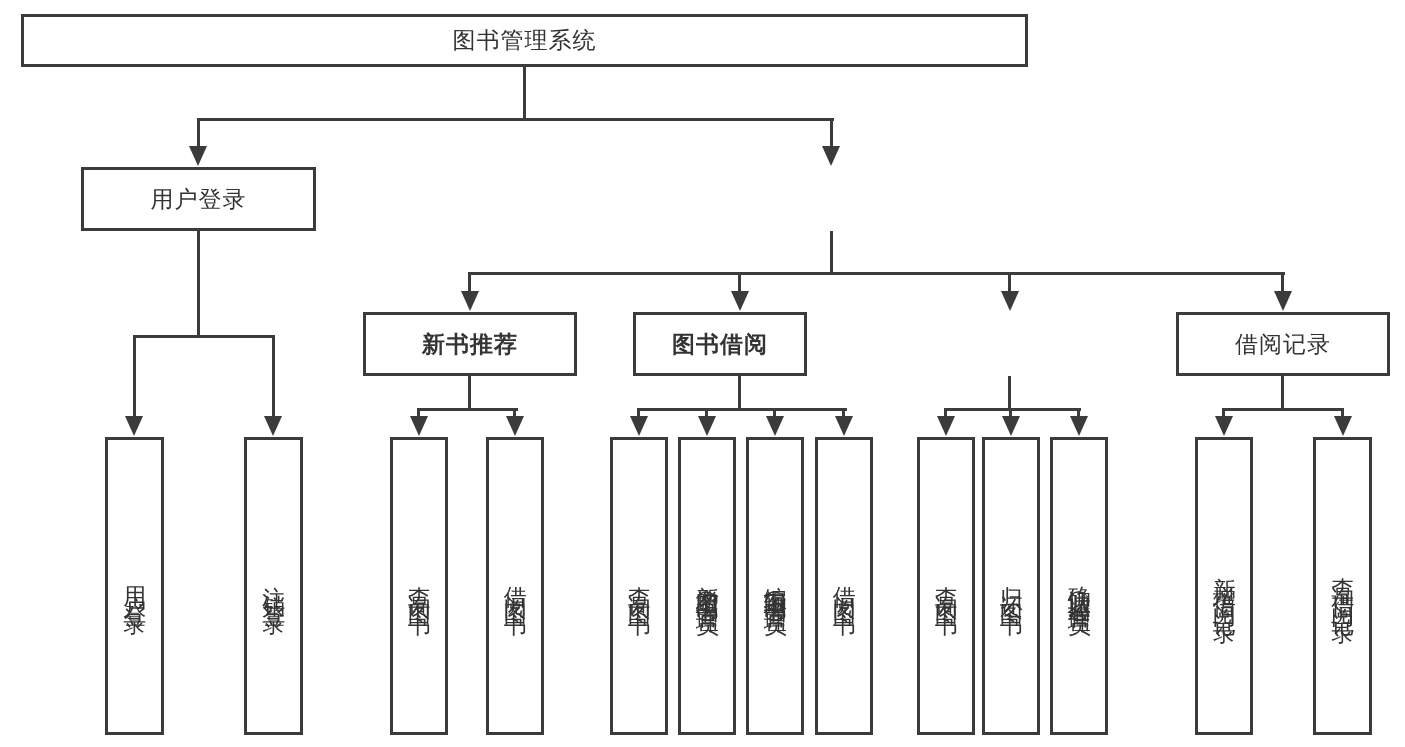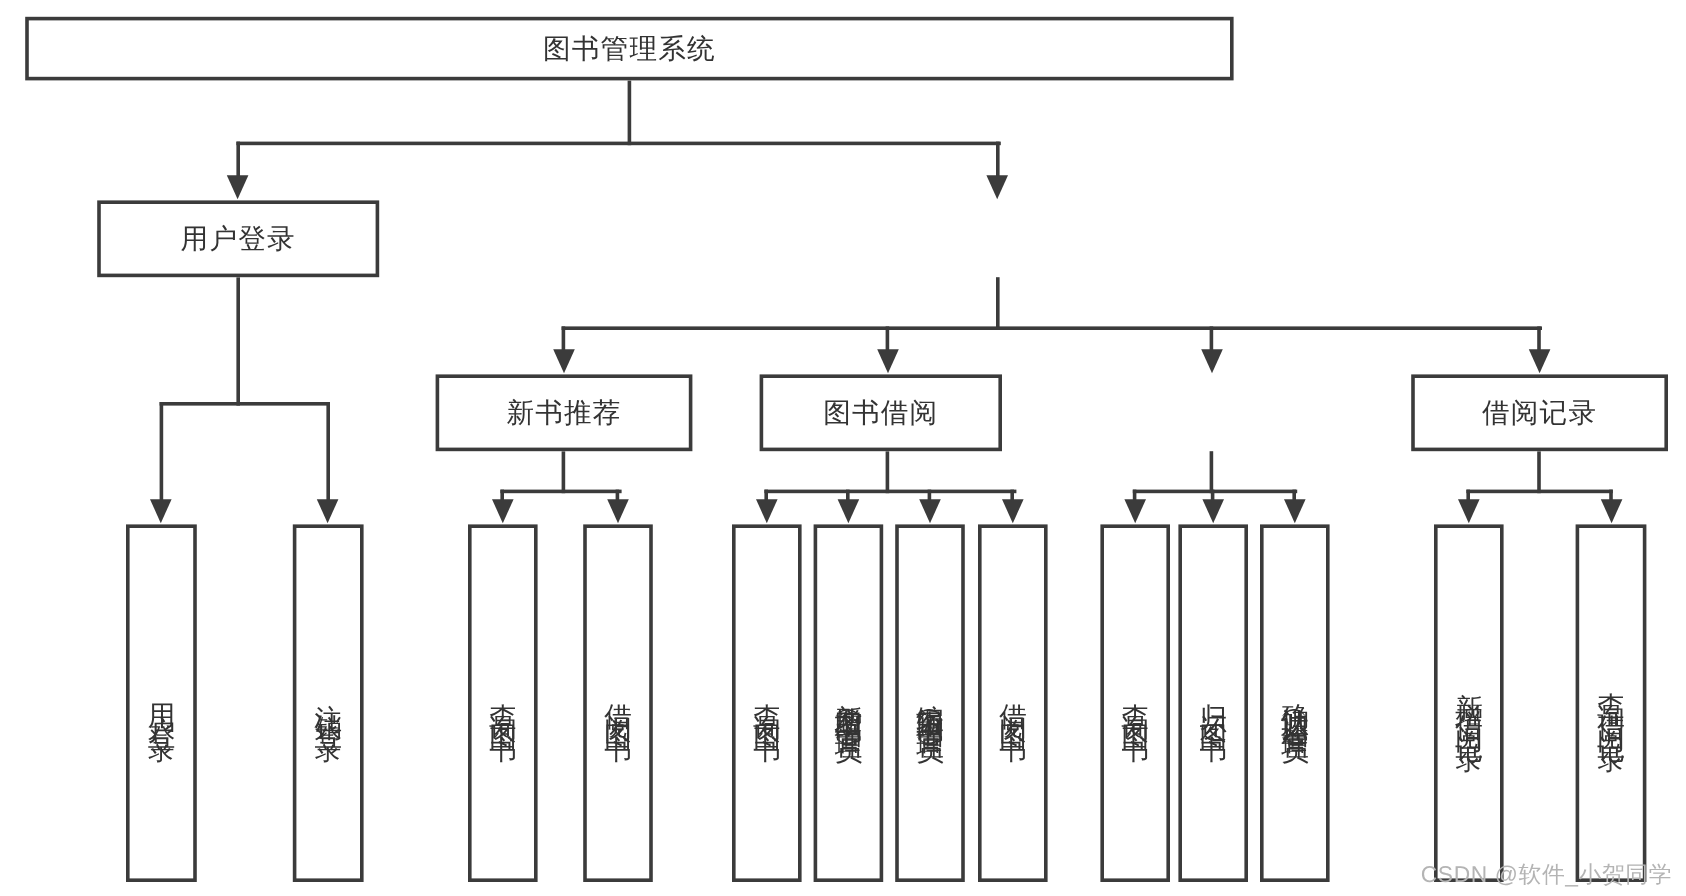--- a/index.html
+++ b/index.html
@@ -40,22 +40,22 @@
   .arrow{
     position:absolute;width:0;height:0;
     border-left:9px solid transparent;
     border-right:9px solid transparent;
     border-top:20px solid var(--line);
   }
   
   #bx-root{left:21px;top:14px;width:1007px;height:53px;}
   #bx-login{left:81px;top:167px;width:235px;height:64px;}
   #bx-mgmt{left:713px;top:167px;width:237px;height:64px;}
-  #bx-rec{left:363px;top:312px;width:214px;height:64px;}
-  #bx-borrow{left:633px;top:312px;width:202px;height:64px;}
+  #bx-rec{left:363px;top:312px;width:214px;height:64px;font-weight:bold;}
+  #bx-borrow{left:633px;top:312px;width:174px;height:64px;font-weight:bold;}
   #bx-current{left:902px;top:312px;width:216px;height:64px;}
   #bx-records{left:1176px;top:312px;width:214px;height:64px;}
   .leaf{top:437px;height:298px;}
   #lf-login{left:105px;width:59px;}
   #lf-logout{left:244px;width:59px;}
   #lf-rec-q{left:390px;width:58px;}
   #lf-rec-b{left:486px;width:58px;}
   #lf-bw-q{left:610px;width:58px;}
   #lf-bw-a{left:678px;width:58px;}
   #lf-bw-e{left:746px;width:58px;}
@@ -176,14 +176,13 @@
       <span>确认归还（管理员）</span>
     </div>
 
   <div class="box v leaf" id="lf-rd-a">
       <span>新增借阅记录</span>
     </div>
   <div class="box v leaf" id="lf-rd-q">
       <span>查询借阅记录</span>
     </div>
 
-  <div id="watermark">CSDN @软件_小贺同学</div>
 </div>
 
 </body></html>

